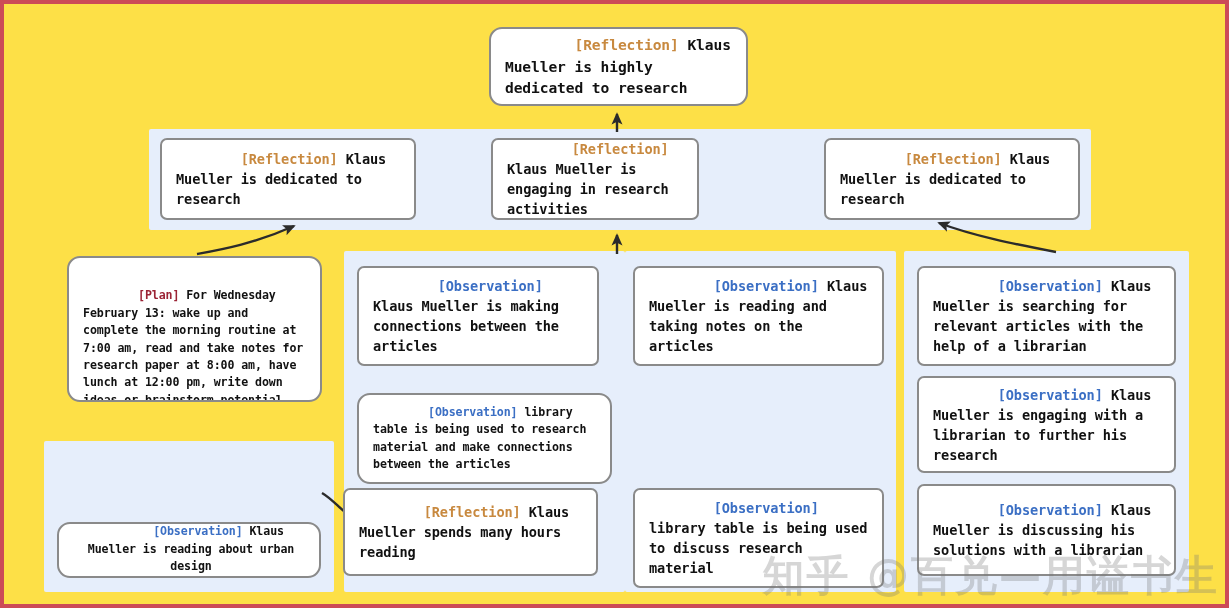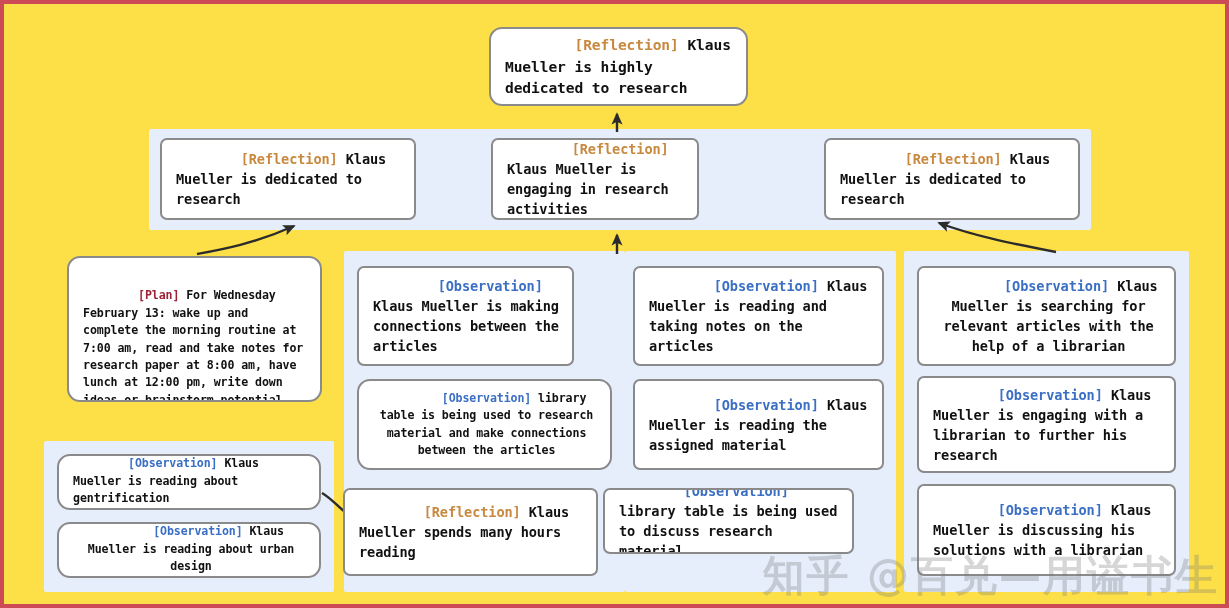--- a/index.html
+++ b/index.html
@@ -126,69 +126,59 @@
         <span class="tag reflection">[Reflection]</span><span> Klaus Mueller is dedicated to research</span>
       </div>
     </div>
 
     <div class="node fs12 top-align" style="left:63px;top:252px;width:255px;height:146px;">
       <div class="body">
         <span class="tag plan">[Plan]</span><span> For Wednesday February 13: wake up and complete the morning routine at 7:00 am, read and take notes for research paper at 8:00 am, have lunch at 12:00 pm, write down ideas or brainstorm potential solutions at 1:00 pm, [...]</span>
       </div>
     </div>
 
-    <div class="node fs12" style="left:53px;top:450px;width:264px;height:56px;">
-      <div class="body">
-        <span class="tag observation">[Observation]</span><span> Klaus Mueller is reading about gentrification</span>
-      </div>
-    </div>
 
     <div class="node fs12" style="left:53px;top:518px;width:264px;height:56px;text-align:center;">
       <div class="body">
         <span class="tag observation">[Observation]</span><span> Klaus Mueller is reading about urban design</span>
       </div>
     </div>
 
-    <div class="node fs14" style="left:353px;top:262px;width:217px;height:100px;">
+    <div class="node fs14" style="left:353px;top:262px;width:242px;height:100px;">
       <div class="body">
         <span class="tag observation">[Observation]</span><span> Klaus Mueller is making connections between the articles</span>
       </div>
     </div>
 
-    <div class="node fs12" style="left:353px;top:375px;width:255px;height:91px;text-align:center;">
+    <div class="node fs12" style="left:353px;top:389px;width:255px;height:91px;">
       <div class="body">
         <span class="tag observation">[Observation]</span><span> library table is being used to research material and make connections between the articles</span>
       </div>
     </div>
 
     <div class="node fs14" style="left:339px;top:484px;width:255px;height:88px;">
       <div class="body">
         <span class="tag reflection">[Reflection]</span><span> Klaus Mueller spends many hours reading</span>
       </div>
     </div>
 
     <div class="node fs14" style="left:629px;top:262px;width:251px;height:100px;">
       <div class="body">
         <span class="tag observation">[Observation]</span><span> Klaus Mueller is reading and taking notes on the articles</span>
       </div>
     </div>
 
-    <div class="node fs14" style="left:629px;top:375px;width:251px;height:91px;">
-      <div class="body">
-        <span class="tag observation">[Observation]</span><span> Klaus Mueller is reading the assigned material</span>
-      </div>
-    </div>
 
-    <div class="node fs14" style="left:599px;top:484px;width:251px;height:66px;">
+    <div class="node fs14" style="left:629px;top:484px;width:251px;height:100px;">
       <div class="body">
         <span class="tag observation">[Observation]</span><span> library table is being used to discuss research material</span>
       </div>
     </div>
 
-    <div class="node fs14" style="left:913px;top:262px;width:259px;height:100px;text-align:center;">
+    <div class="node fs14" style="left:913px;top:262px;width:259px;height:100px;">
       <div class="body">
         <span class="tag observation">[Observation]</span><span> Klaus Mueller is searching for relevant articles with the help of a librarian</span>
       </div>
     </div>
 
     <div class="node fs14" style="left:913px;top:372px;width:259px;height:97px;">
       <div class="body">
         <span class="tag observation">[Observation]</span><span> Klaus Mueller is engaging with a librarian to further his research</span>
       </div>
     </div>

